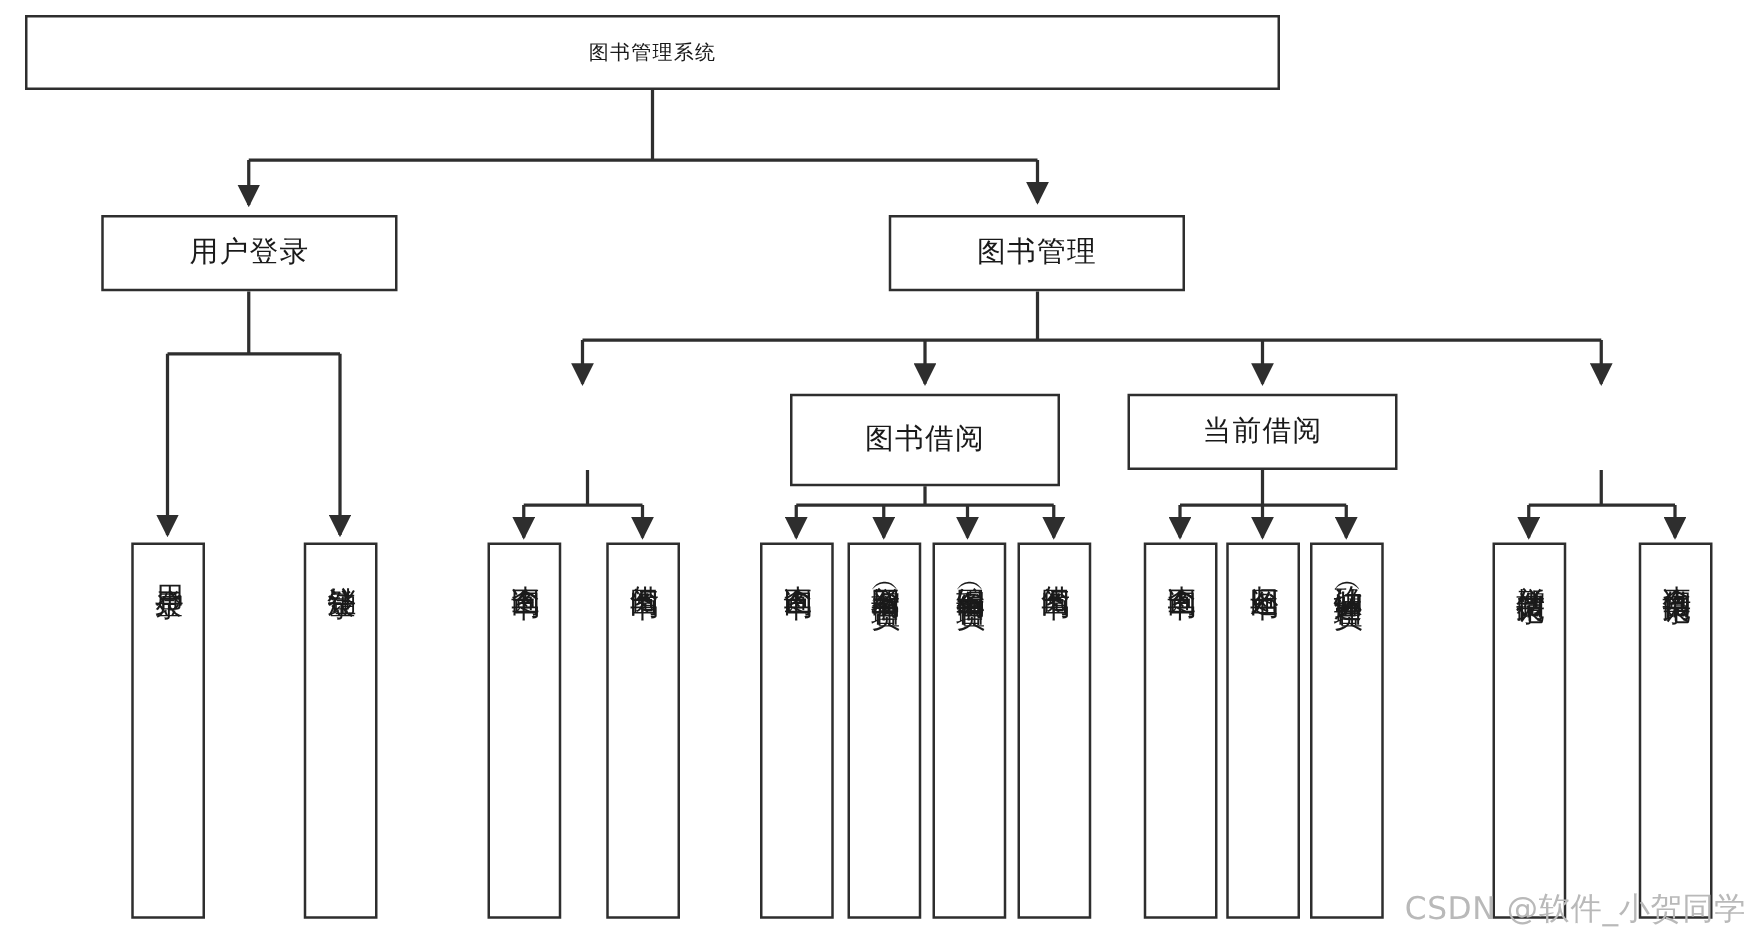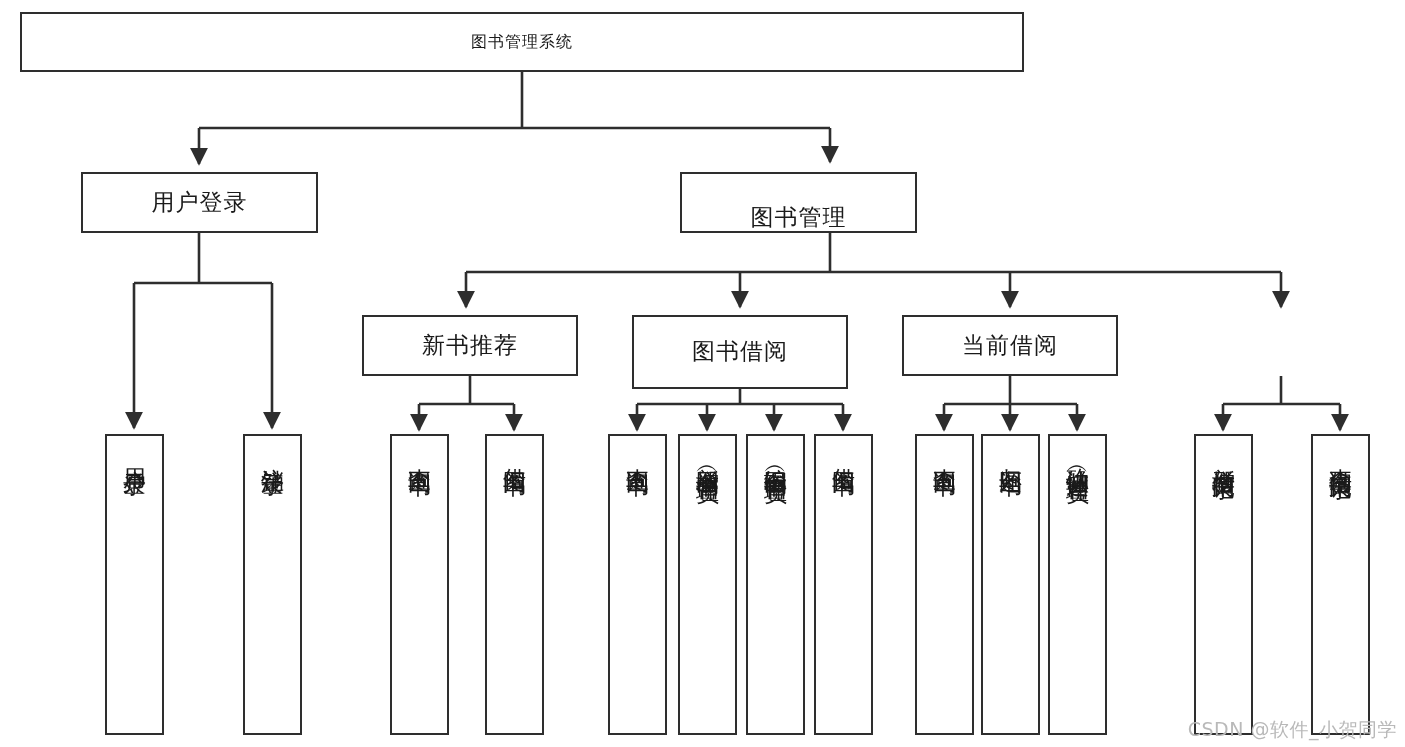--- a/index.html
+++ b/index.html
@@ -61,21 +61,21 @@
     font-size: 23px;
     line-height: 1.18;
     letter-spacing: 2px;
     white-space: normal;
     max-height: 272px;
   }
   .watermark {
     position: absolute;
     right: 8px;
     bottom: 4px;
-    font-size: 19px;
+    font-size: 25px;
     color: #b9b9b9;
     letter-spacing: 0.5px;
     z-index: 5;
     white-space: nowrap;
   }
 </style>
 </head>
 <body>
 
 <div id="canvas">
@@ -131,27 +131,24 @@
   </svg>
 
   <div class="node horiz root" style="left:20px; top:12px; width:1004px; height:60px;">
     <span class="node-label">图书管理系统</span>
   </div>
 
   <div class="node horiz" style="left:81px; top:172px; width:237px; height:61px;">
     <span class="node-label">用户登录</span>
   </div>
 
-  <div class="node horiz" style="left:680px; top:172px; width:237px; height:61px;align-items:flex-end;">
+  <div class="node horiz" style="left:711px; top:172px; width:237px; height:61px;">
     <span class="node-label">图书管理</span>
   </div>
 
-  <div class="node horiz" style="left:362px; top:315px; width:216px; height:61px;">
-    <span class="node-label">新书推荐</span>
-  </div>
 
   <div class="node horiz" style="left:632px; top:315px; width:216px; height:74px;">
     <span class="node-label">图书借阅</span>
   </div>
 
   <div class="node horiz" style="left:902px; top:315px; width:216px; height:61px;">
     <span class="node-label">当前借阅</span>
   </div>
 
 

